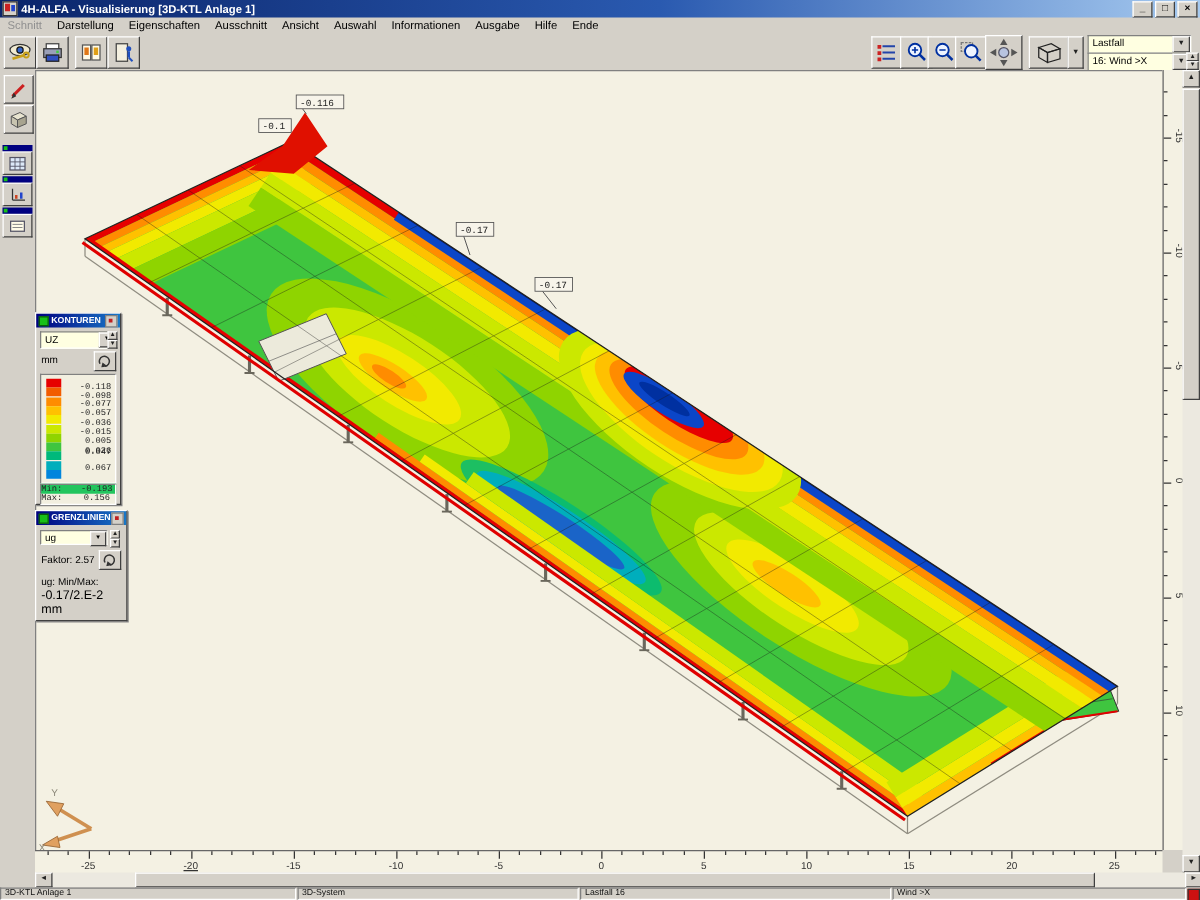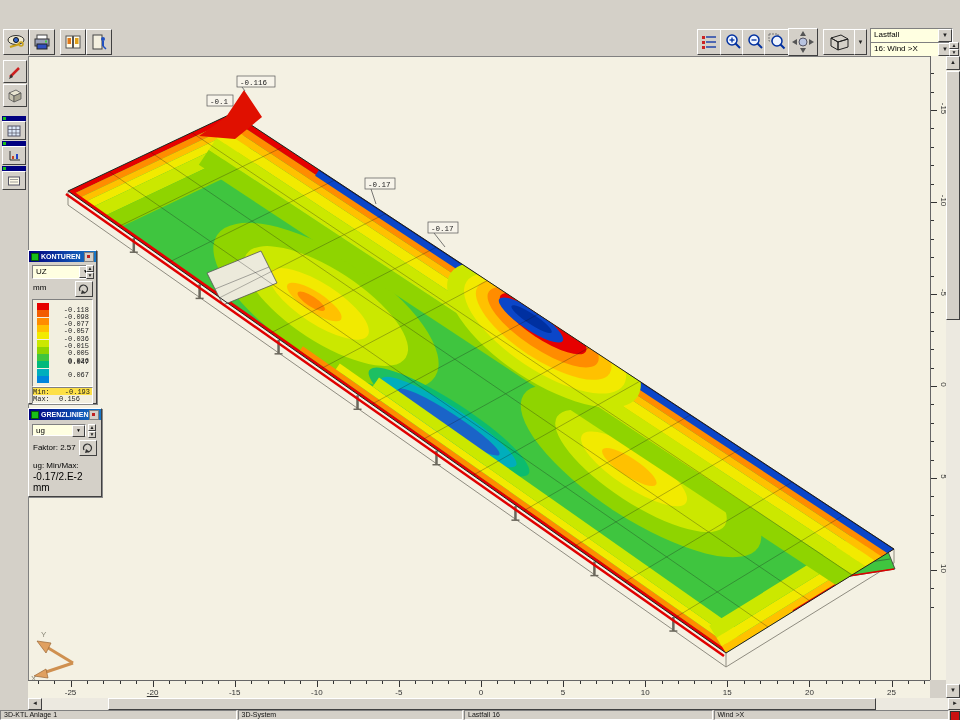--- a/index.html
+++ b/index.html
@@ -83,21 +83,42 @@
   .status-cell{border:1px solid;border-color:#808080 #fff #fff #808080;font-size:7px;line-height:8px;color:#111;
     padding-left:3px;margin-right:1px;box-sizing:border-box;white-space:nowrap;overflow:hidden;}
   .anno-rect{fill:#f7f4ea;stroke:#555;stroke-width:0.7;}
   .anno-text{font-family:"Liberation Mono",monospace;font-size:7.5px;fill:#222;}
 </style>
 </head>
 <body>
 
 <div id="app">
 
-
+  <div id="titlebar">
+    <span id="title-icon"></span>
+    <span>4H-ALFA - Visualisierung [3D-KTL Anlage 1]</span>
+    <span class="win-btns">
+      <span class="win-btn">_</span>
+      <span class="win-btn">□</span>
+      <span class="win-btn">×</span>
+    </span>
+  </div>
+
+  <div id="menubar">
+      <div class="menu-item disabled">Schnitt</div>
+      <div class="menu-item">Darstellung</div>
+      <div class="menu-item">Eigenschaften</div>
+      <div class="menu-item">Ausschnitt</div>
+      <div class="menu-item">Ansicht</div>
+      <div class="menu-item">Auswahl</div>
+      <div class="menu-item">Informationen</div>
+      <div class="menu-item">Ausgabe</div>
+      <div class="menu-item">Hilfe</div>
+      <div class="menu-item">Ende</div>
+    </div>
 
   <div id="toolbar">
     <div class="tb-btn" style="left:3px">
       <svg width="18" height="18">
         <ellipse cx="9" cy="7" rx="8" ry="4.5" fill="#f0ead0" stroke="#333" stroke-width="1"></ellipse>
         <circle cx="9" cy="7" r="2.5" fill="#3366cc" stroke="#111"></circle>
         <line x1="3" y1="14" x2="13" y2="11" stroke="#c8a018" stroke-width="2"></line>
         <circle cx="14" cy="11" r="2" fill="none" stroke="#c8a018" stroke-width="1.5"></circle>
       </svg>
     </div>
@@ -579,27 +600,27 @@
         <div class="legend-val" style="top: 13.8px;">-0.098</div>
         <div class="legend-val" style="top: 21.1px;">-0.077</div>
         <div class="legend-val" style="top: 28.4px;">-0.057</div>
         <div class="legend-val" style="top: 35.7px;">-0.036</div>
         <div class="legend-val" style="top: 43px;">-0.015</div>
         <div class="legend-val" style="top: 50.3px;">0.005</div>
         <div class="legend-val" style="top: 57.6px;">0.026</div>
         <div class="legend-val" style="top: 59px;">0.047</div>
         <div class="legend-val" style="top: 72.2px;">0.067</div>
       </div>
-    <div class="minmax" style="top:136px;background:#fde047;border:1px solid;border-color:#808080 #fff #fff #808080">
+    <div class="minmax" style="top:136px;background:#22c55e;border:1px solid;border-color:#808080 #fff #fff #808080">
       <span>Min:</span>
       <span style="margin-left:auto;padding-right:2px">-0.193</span>
     </div>
     <div class="minmax" style="top:144px;background:#f2efe0;border:1px solid;border-color:#808080 #fff #fff #808080;border-top:none">
       <span>Max:</span>
-      <span style="margin-left:auto;padding-right:12px">0.156</span>
+      <span style="margin-left:auto;padding-right:4px">0.156</span>
     </div>
   </div>
 
   <div class="fpanel" style="left:28px;top:408px;width:72px;height:87px">
     <div class="fpanel-title">
       <span class="ticon"></span>
       <span>GRENZLINIEN</span>
       <span class="tclose"></span>
     </div>
     <div class="pcombo" style="margin:4px 3px 0 3px;width:54px;box-sizing:border-box">

